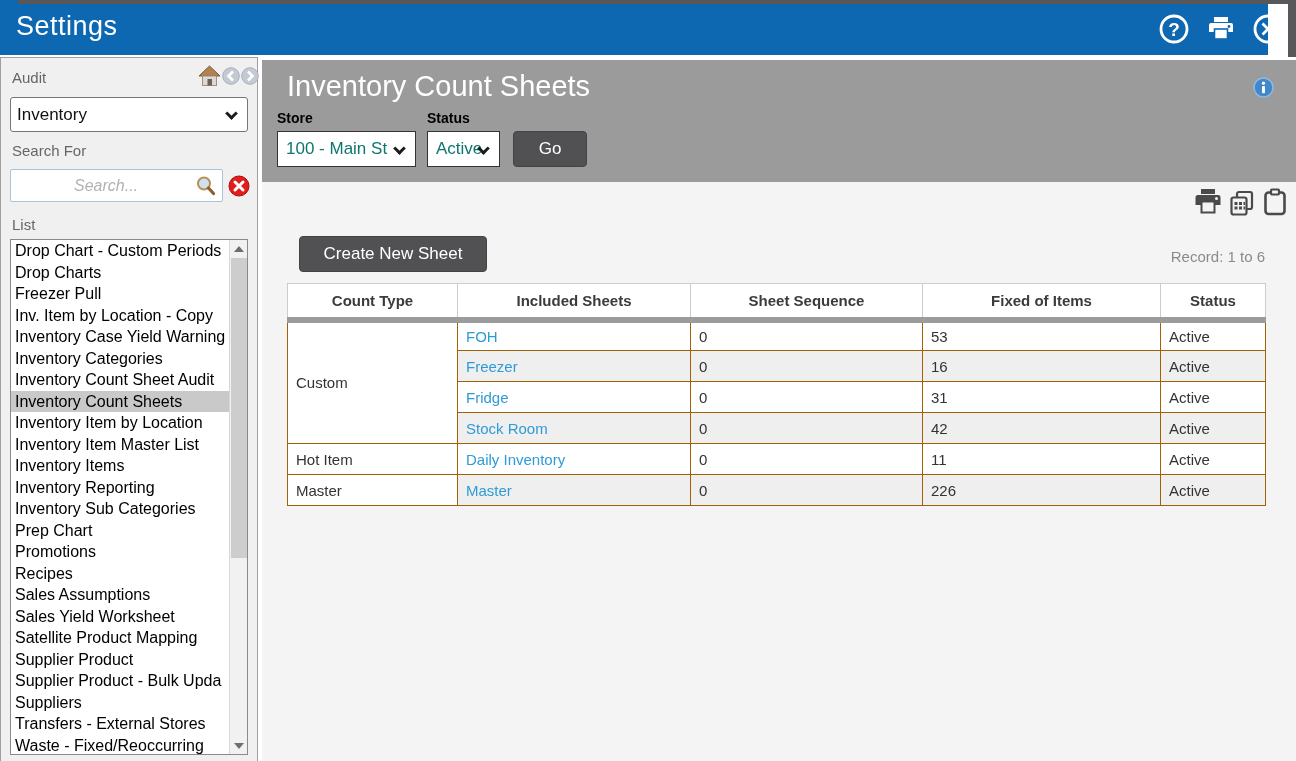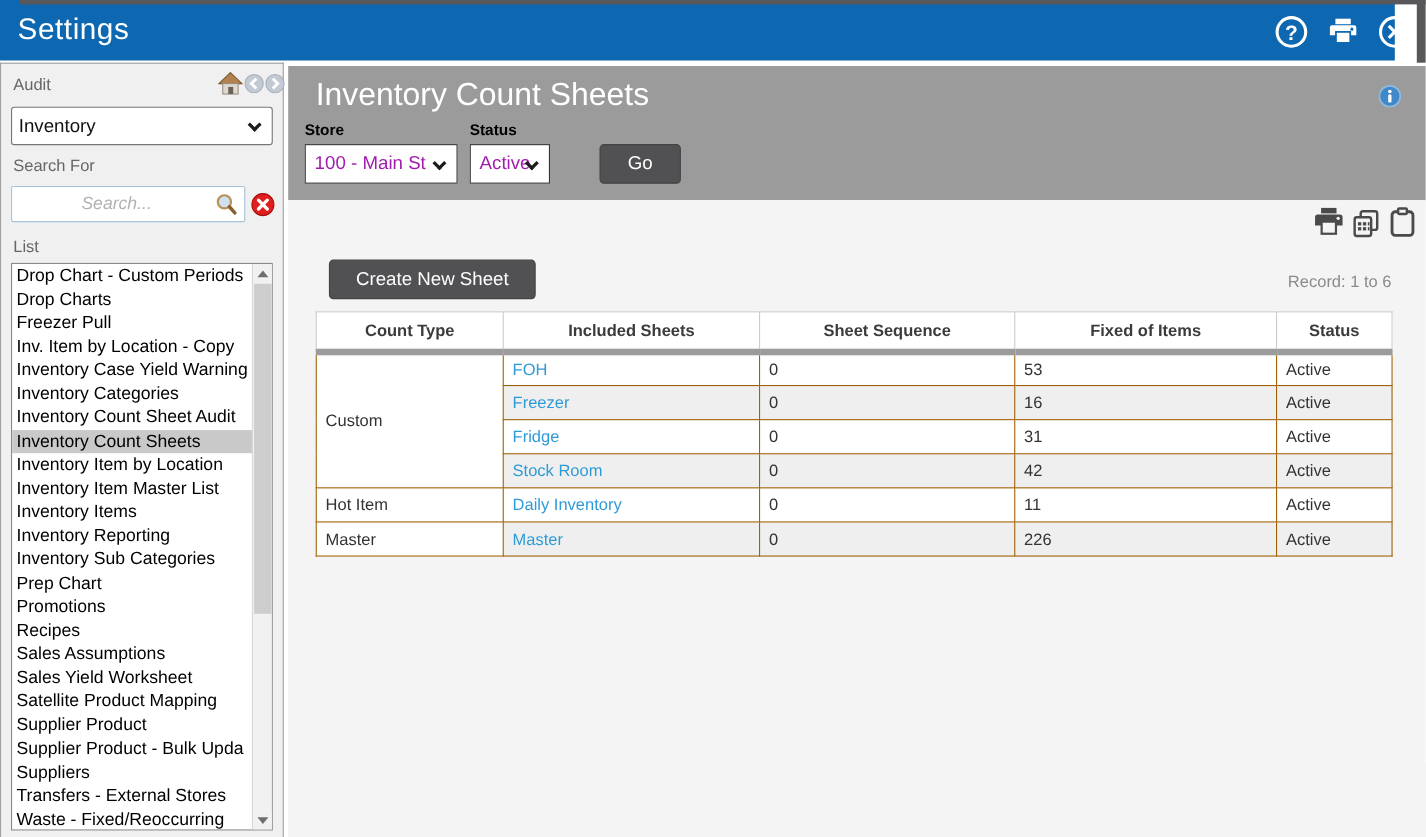--- a/index.html
+++ b/index.html
@@ -45,25 +45,25 @@
   .sb-tri-down { position:absolute; left:4px; top:6px; width:0; height:0;
                  border-left:5px solid transparent; border-right:5px solid transparent;
                  border-top:6px solid #6e6e6e; }
   #list-thumb { position:absolute; left:1px; top:18px; width:16px; height:300px; background:#cdcdcd; }
 
   
   #main-header { position:absolute; left:262px; top:60px; width:1034px; height:122px; background:#9b9b9b; }
   #main-title { position:absolute; left:25px; top:10px; color:#ffffff; font-size:29px; }
   .hdr-label { position:absolute; top:50px; color:#000; font-size:14px; font-weight:bold; }
   .hdr-select { position:absolute; top:71px; height:36px; background:#fff; border:1px solid #333;
-                font-size:17px; color:#a21caf; line-height:34px; padding-left:8px; cursor:pointer; }
+                font-size:17px; color:#0f766e; line-height:34px; padding-left:8px; cursor:pointer; }
   .hdr-select .caret { top:12px; }
   #go-btn { position:absolute; left:251px; top:71px; width:74px; height:36px; background:#515153;
             border:1px solid #434345; border-radius:4px; color:#fff; font-size:17px;
-            text-align:center; line-height:34px; cursor:pointer;margin-left:32px; }
+            text-align:center; line-height:34px; cursor:pointer; }
   #info-icon { position:absolute; right:22px; top:17px; width:21px; height:21px; cursor:pointer; }
 
   #content { position:absolute; left:262px; top:182px; width:1034px; height:579px; background:#f4f4f4; }
   .ct-icon { position:absolute; top:6px; cursor:pointer; }
   #create-btn { position:absolute; left:37px; top:54px; width:188px; height:36px; background:#515153;
                 border:1px solid #434345; border-radius:4px; color:#fff; font-size:17px;
                 text-align:center; line-height:34px; cursor:pointer; }
   #record-text { position:absolute; right:31px; top:66px; color:#8a8a8a; font-size:15px; }
 
   #sheet-table { position:absolute; left:25px; top:101px; width:978px; border-collapse:collapse;

